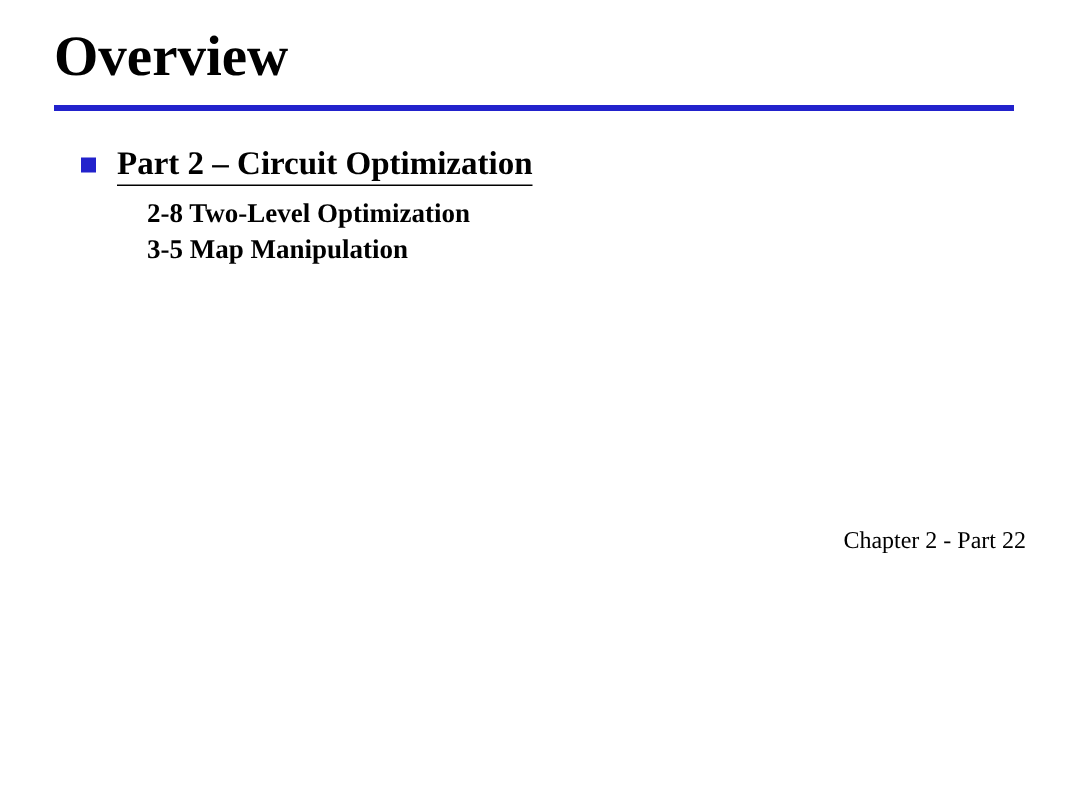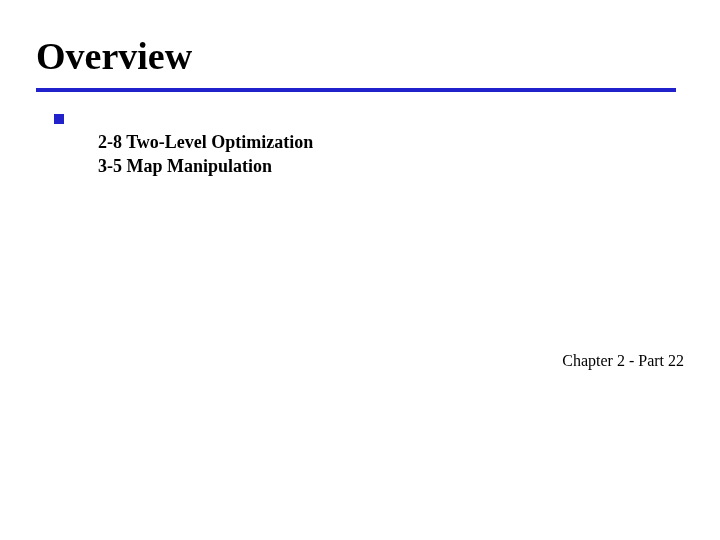--- a/index.html
+++ b/index.html
@@ -1,36 +1,37 @@
 <!DOCTYPE html>
 <html><head>
   <meta charset="utf-8">
   <style>
     * { margin: 0; padding: 0; box-sizing: border-box; }
     html, body { width: 720px; height: 540px; font-family: "Times New Roman", Times, serif; background: #fff; color: #000; }
-    .slide { width: 720px; height: 392px; position: relative; padding: 34px 36px 24px 36px; }
+    .slide { width: 720px; height: 392px; position: relative; padding: 16px 36px 24px 36px; }
     .title { font-size: 38px; font-weight: bold; margin-bottom: 10px; }
     .underline { height: 4px; background: #2222cc; width: 640px; margin-bottom: 22px; }
     .bullet-row { display: flex; align-items: center; margin-left: 18px; margin-bottom: 4px; }
     .bullet-icon { width: 10px; height: 10px; background: #2222cc; margin-right: 14px; flex: none; }
     .bullet-label { font-size: 22px; font-weight: bold; border-bottom: 1.5px solid #000; display: inline-block; padding-bottom: 1px; }
     .sublist { margin-left: 62px; margin-top: 6px; }
     .subitem { font-size: 18px; font-weight: bold; line-height: 1.35; }
     .subgap { height: 24px; }
     .footer { position: absolute; bottom: 22px; right: 36px; display: flex; align-items: baseline; font-size: 16px; }
   </style>
 </head>
 <body>
 
 <div class="slide">
   <div class="title">Overview</div>
   <div class="underline"></div>
 
   <div class="bullet-row">
     <span class="bullet-icon"></span>
+    <span class="bullet-label">Part 2 – Circuit Optimization</span>
   </div>
 
   <div class="sublist">
     <div class="subitem">2-8 Two-Level Optimization</div>
     <div class="subitem">3-5 Map Manipulation</div>
     <div class="subgap"></div>
   </div>
 
   <div class="footer">
     <span>Chapter 2 - Part 2</span>

